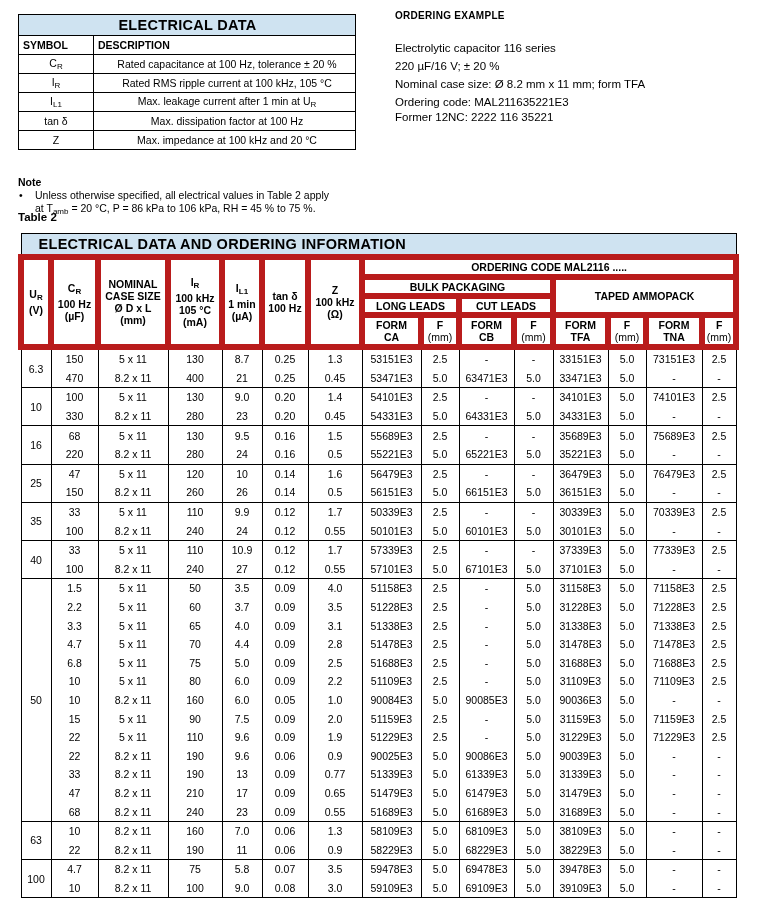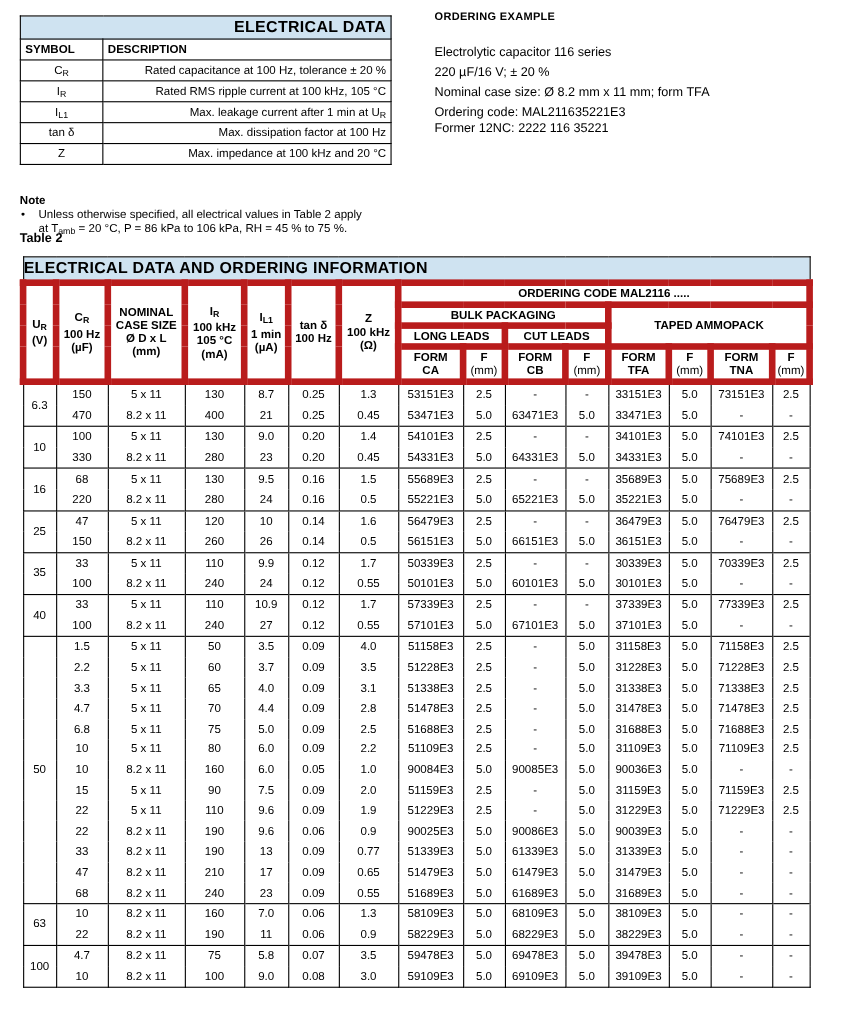--- a/index.html
+++ b/index.html
@@ -3,40 +3,40 @@
 <meta charset="utf-8">
 <style>
   html, body { margin: 0; padding: 0; background: #ffffff; }
   body { width: 767px; height: 920px; position: relative; overflow: hidden;
          font-family: "Liberation Sans", sans-serif; color: #000; }
   sub { font-size: 8px; vertical-align: -2px; }
 
   
   #ed-table { position: absolute; left: 18px; top: 14px; width: 338px; border-collapse: collapse; font-size: 10.5px; }
   #ed-table td, #ed-table th { border: 1px solid #000; padding: 0 4px; height: 18px; }
-  #ed-table .banner { background: #cfe3f1; font-weight: bold; font-size: 14.5px; text-align: right; height: 20px; padding-left: 5px; letter-spacing: 0.3px; }
+  #ed-table .banner { background: #cfe3f1; font-weight: bold; font-size: 14.5px; text-align: center; height: 20px; padding-left: 5px; letter-spacing: 0.3px; }
   #ed-table th.sh { font-size: 10.5px; font-weight: bold; text-align: left; margin-left: 26px; }
   #ed-table td.sym { text-align: center; width: 66px; }
-  #ed-table td.desc { text-align: right; padding-left: 9px; }
+  #ed-table td.desc { text-align: center; padding-left: 9px; }
 
   #note { position: absolute; left: 18px; top: 156px; font-size: 10.5px; line-height: 13px; width: 350px; }
   #note .title { font-weight: bold; margin-top: 20px; }
   #note .bullet { display: flex; }
   #note .dot { width: 16px; padding-left: 1px; }
 
   #ordering { position: absolute; left: 395px; top: 7px; font-size: 11.5px; line-height: 18px; }
   #ordering .title { font-weight: bold; font-size: 10px; letter-spacing: 0.3px; margin-bottom: 14px; }
   #ordering .tight { line-height: 13px; }
 
   #table2-label { position: absolute; left: 18px; top: 211px; font-size: 11.5px; font-weight: bold; text-align: center; }
 
   
   #main-table { position: absolute; left: 18px; top: 233px; width: 715px; border-collapse: collapse; font-size: 10.5px; table-layout: fixed; }
   #main-table td, #main-table th { border-left: 1px solid #000; border-right: 1px solid #000; padding: 0; text-align: center; }
-  #main-table .banner { background: #cfe3f1; font-weight: bold; font-size: 14.5px; text-align: left; padding-left: 0; height: 20px; border: 1px solid #000; letter-spacing: 0.3px; }
+  #main-table .banner { background: #cfe3f1; font-weight: bold; font-size: 14.5px; text-align: left; padding-left: 17px; height: 20px; border: 1px solid #000; letter-spacing: 0.3px; }
   #main-table thead th { font-weight: bold; border: 6px solid #b91c1c; line-height: 12px; }
   #main-table tbody td { height: 18.6px; }
   #main-table tbody tr.grp-start td { border-top: 1px solid #000; }
   #main-table tbody tr:last-child td { border-bottom: 1px solid #000; }
   #main-table td.ur { vertical-align: middle; border-bottom: 1px solid #000; margin-top: 16px; }
 </style>
 </head>
 <body>
 
 <table id="ed-table">

